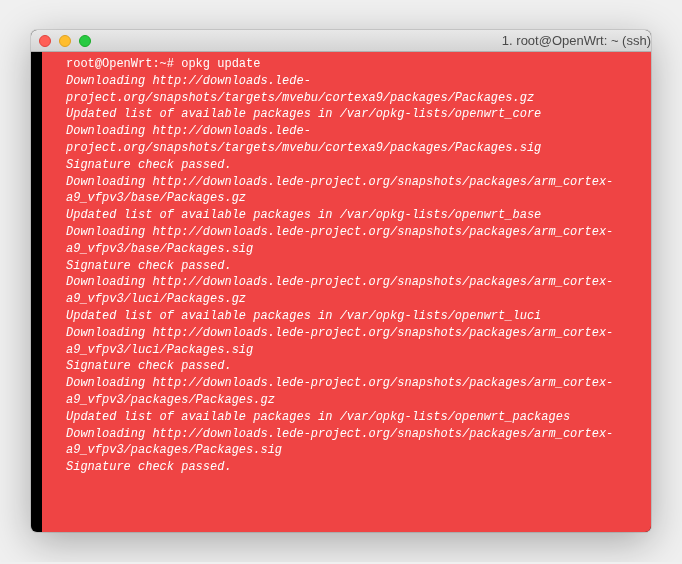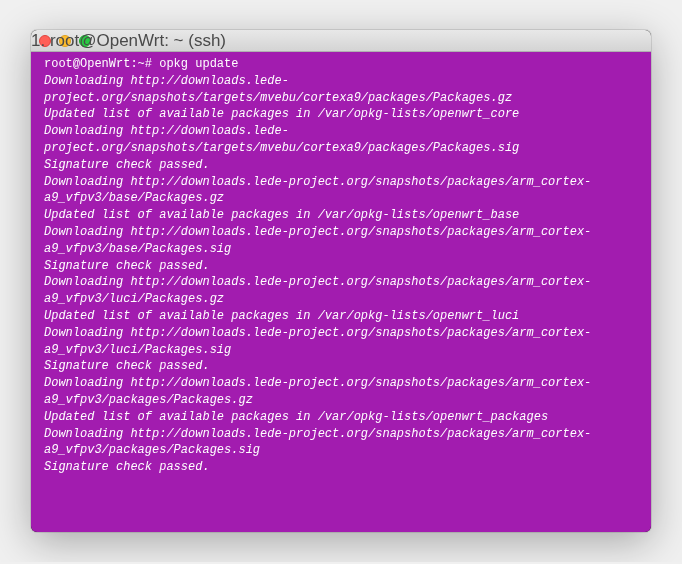--- a/index.html
+++ b/index.html
@@ -41,35 +41,36 @@
       height: 12px;
       border-radius: 50%;
     }
     .traffic-light.red { background: #ff5f57; border: 0.5px solid #e0443e; }
     .traffic-light.yellow { background: #ffbd2e; border: 0.5px solid #dea123; }
     .traffic-light.green { background: #28ca42; border: 0.5px solid #1aab29; }
     .title {
       position: absolute;
       left: 0;
       right: 0;
-      text-align: left;
-      font-size: 17px;
+      text-align: right;
+      font-size: 13px;
       color: #4a4a4a;
       pointer-events: none;
     }
     .terminal-body {
-      background: #a21caf;
-      padding: 4px 8px 20px 13px;
+      background: #ef4444;
+      padding: 4px 8px 20px 24px;
       font-family: Menlo, Monaco, "Courier New", monospace;
       font-size: 12px;
       line-height: 1.4;
       color: #fff;
       min-height: 480px;
       word-wrap: break-word;
       white-space: pre-wrap;
+      margin-left: 11px;
     }
     .terminal-line {
       display: block;
       font-style: italic;
     }
     .prompt-line {
       display: block;
     }
   </style>
 </head>

